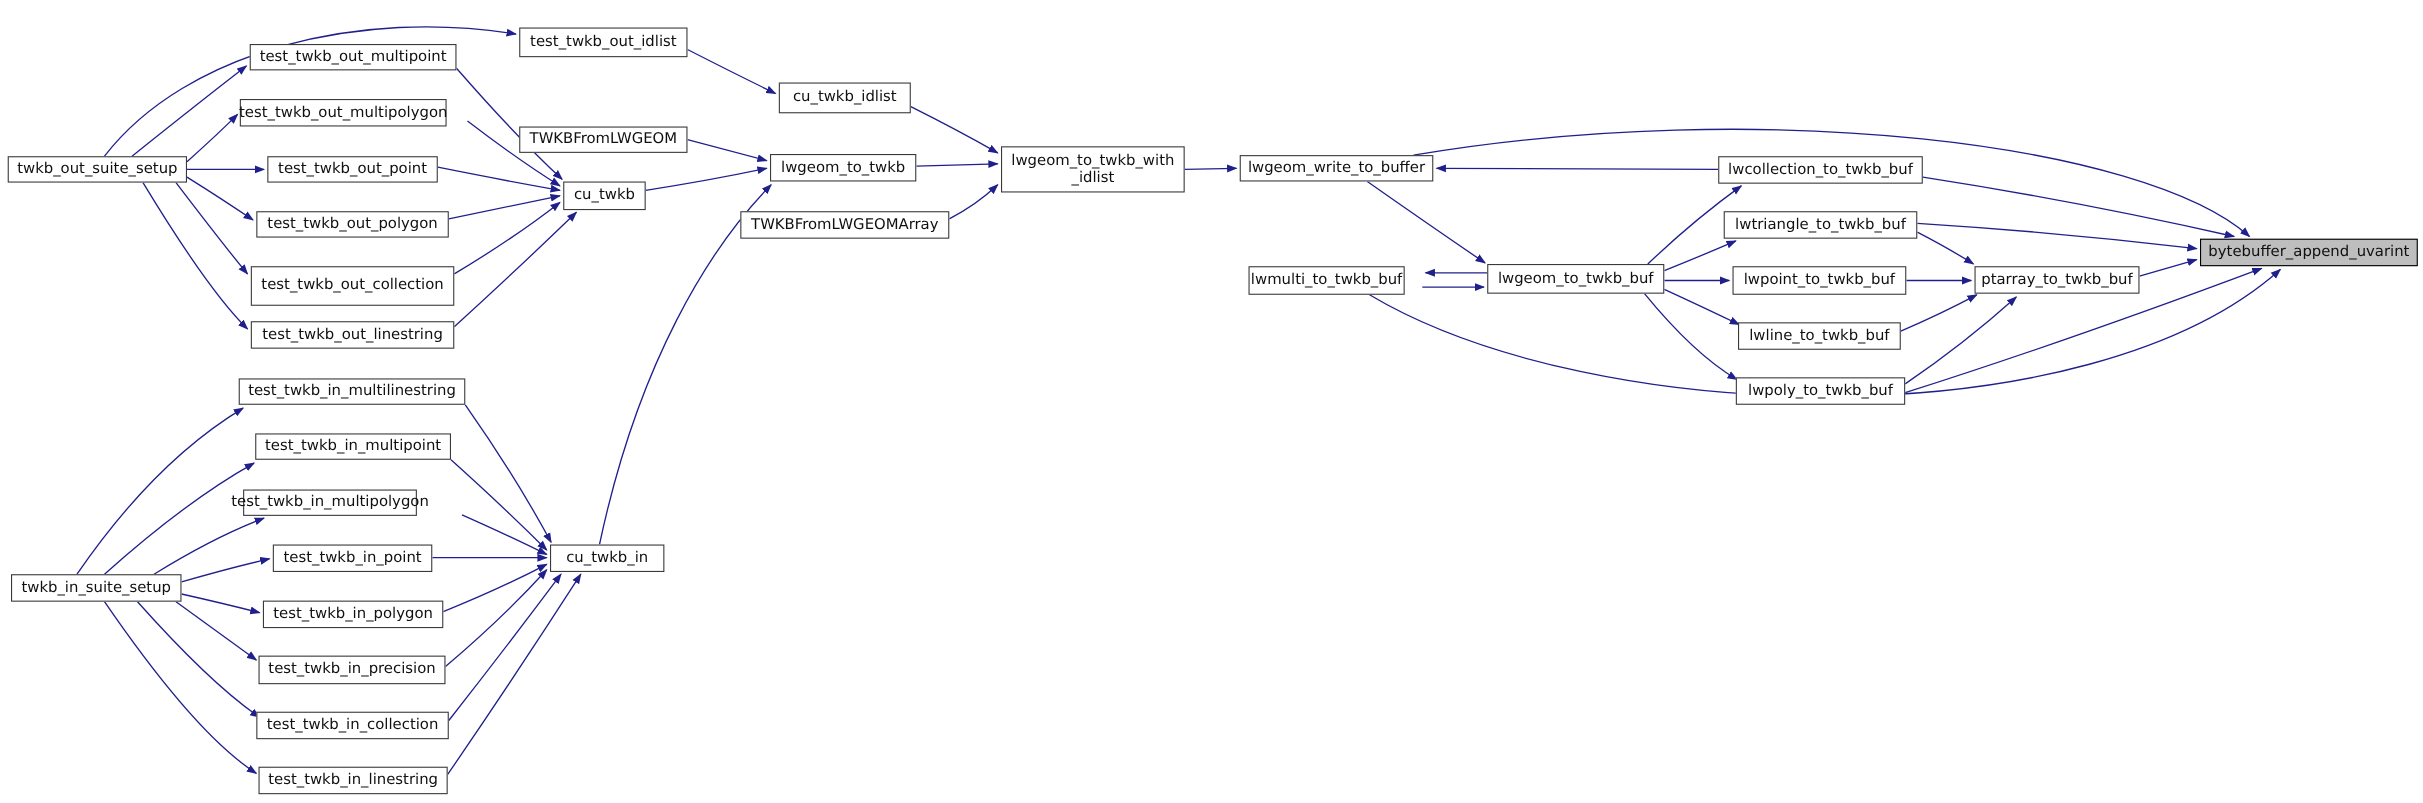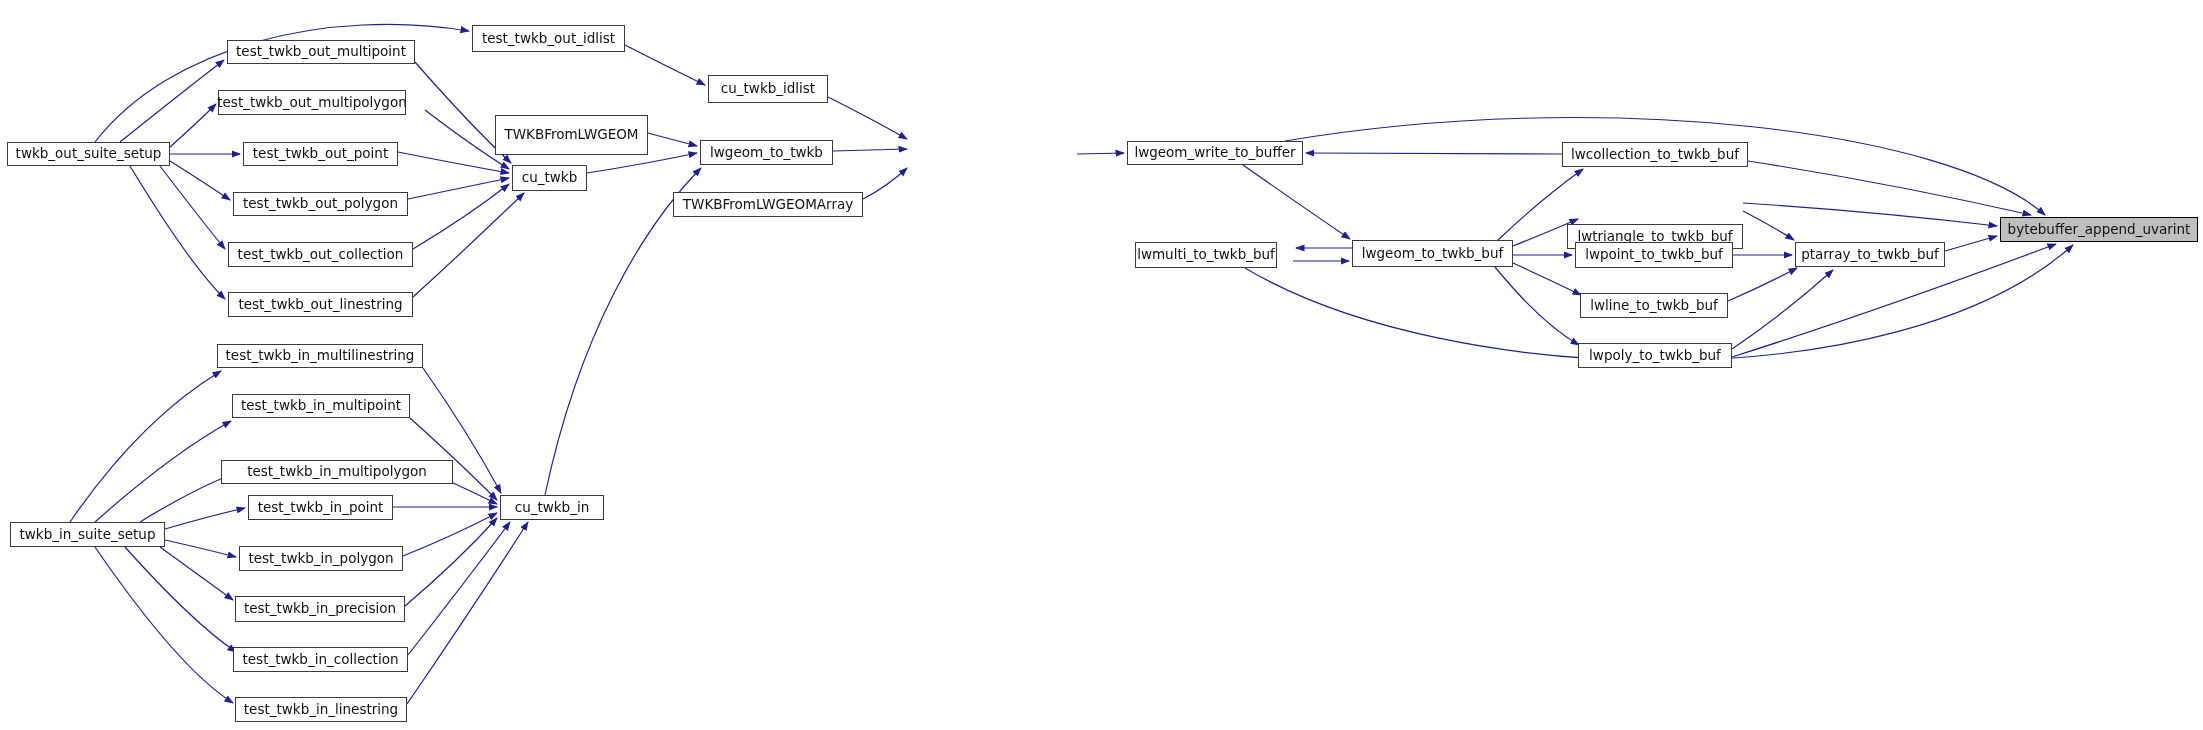--- a/index.html
+++ b/index.html
@@ -77,41 +77,43 @@
       <path d="M1748,161Q1890,183 2031,215" class="edge" marker-end="url(#arrow)"></path>
       <path d="M1285,141C1600,88 1950,130 2045,215" class="edge" marker-end="url(#arrow)"></path>
       <path d="M1732,357Q1880,310 2056,244" class="edge" marker-end="url(#arrow)"></path>
       <path d="M1245,268C1450,390 1900,400 2073,245" class="edge" marker-end="url(#arrow)"></path>
     </svg>
 <div class="node" style="left: 7px; top: 142px; width: 163px; height: 24px;">twkb_out_suite_setup</div>
     <div class="node" style="left: 227px; top: 40px; width: 188px; height: 24px;">test_twkb_out_multipoint</div>
     <div class="node" style="left: 218px; top: 90px; width: 188px; height: 25px;">test_twkb_out_multipolygon</div>
     <div class="node" style="left: 243px; top: 142px; width: 155px; height: 24px;">test_twkb_out_point</div>
     <div class="node" style="left: 233px; top: 192px; width: 175px; height: 24px; text-align: center;">test_twkb_out_polygon</div>
-    <div class="node" style="left: 228px; top: 242px; width: 185px; height: 25px;">test_twkb_out_collection</div>
+    <div class="node" style="left: 228px; top: 242px; width: 185px; height: 36px;">test_twkb_out_collection</div>
     <div class="node" style="left: 228px; top: 292px; width: 185px; height: 25px;">test_twkb_out_linestring</div>
     <div class="node" style="left: 472px; top: 25px; width: 153px; height: 27px;">test_twkb_out_idlist</div>
     <div class="node" style="left: 708px; top: 75px; width: 120px; height: 28px;">cu_twkb_idlist</div>
-    <div class="node" style="left: 472px; top: 115px; width: 153px; height: 40px; margin-left: 23px;">TWKBFromLWGEOM</div>
+    <div class="node" style="left: 472px; top: 115px; width: 153px; height: 24px;">TWKBFromLWGEOM</div>
     <div class="node" style="left: 512px; top: 165px; width: 75px; height: 26px;">cu_twkb</div>
     <div class="node" style="left: 700px; top: 140px; width: 133px; height: 25px;">lwgeom_to_twkb</div>
     <div class="node" style="left: 673px; top: 192px; width: 190px; height: 25px;">TWKBFromLWGEOMArray</div>
+    <div class="node" style="left: 910px; top: 133px; width: 167px; height: 42px;">lwgeom_to_twkb_with
+_idlist</div>
     <div class="node" style="left: 1127px; top: 141px; width: 176px; height: 24px;">lwgeom_write_to_buffer</div>
     <div class="node" style="left: 1562px; top: 142px; width: 186px; height: 25px;">lwcollection_to_twkb_buf</div>
-    <div class="node" style="left: 1567px; top: 192px; width: 176px; height: 25px; margin-top: 32px;">lwtriangle_to_twkb_buf</div>
+    <div class="node" style="left: 1567px; top: 192px; width: 176px; height: 25px;">lwtriangle_to_twkb_buf</div>
     <div class="node" style="left: 1135px; top: 242px; width: 142px; height: 26px;">lwmulti_to_twkb_buf</div>
     <div class="node" style="left: 1352px; top: 240px; width: 161px; height: 27px; text-align: right;">lwgeom_to_twkb_buf</div>
     <div class="node" style="left: 1575px; top: 242px; width: 158px; height: 26px;">lwpoint_to_twkb_buf</div>
     <div class="node" style="left: 1580px; top: 293px; width: 148px; height: 25px;">lwline_to_twkb_buf</div>
     <div class="node" style="left: 1578px; top: 343px; width: 154px; height: 25px;">lwpoly_to_twkb_buf</div>
     <div class="node" style="left: 1795px; top: 242px; width: 150px; height: 25px;">ptarray_to_twkb_buf</div>
     <div class="node hl" style="left: 2000px; top: 217px; width: 198px; height: 25px;">bytebuffer_append_uvarint</div>
     <div class="node" style="left: 10px; top: 522px; width: 155px; height: 25px;">twkb_in_suite_setup</div>
     <div class="node" style="left: 217px; top: 344px; width: 206px; height: 24px;">test_twkb_in_multilinestring</div>
     <div class="node" style="left: 232px; top: 394px; width: 178px; height: 24px;">test_twkb_in_multipoint</div>
-    <div class="node" style="left: 221px; top: 445px; width: 232px; height: 24px; margin-top: 15px;">test_twkb_in_multipolygon</div>
+    <div class="node" style="left: 221px; top: 445px; width: 158px; height: 24px;">test_twkb_in_multipolygon</div>
     <div class="node" style="left: 248px; top: 495px; width: 145px; height: 25px;">test_twkb_in_point</div>
     <div class="node" style="left: 239px; top: 546px; width: 164px; height: 25px;">test_twkb_in_polygon</div>
     <div class="node" style="left: 235px; top: 596px; width: 170px; height: 26px;">test_twkb_in_precision</div>
     <div class="node" style="left: 233px; top: 647px; width: 175px; height: 25px;">test_twkb_in_collection</div>
     <div class="node" style="left: 235px; top: 697px; width: 172px; height: 25px;">test_twkb_in_linestring</div>
     <div class="node" style="left: 500px; top: 495px; width: 104px; height: 25px;">cu_twkb_in</div>
   </div>
 
 </body></html>

